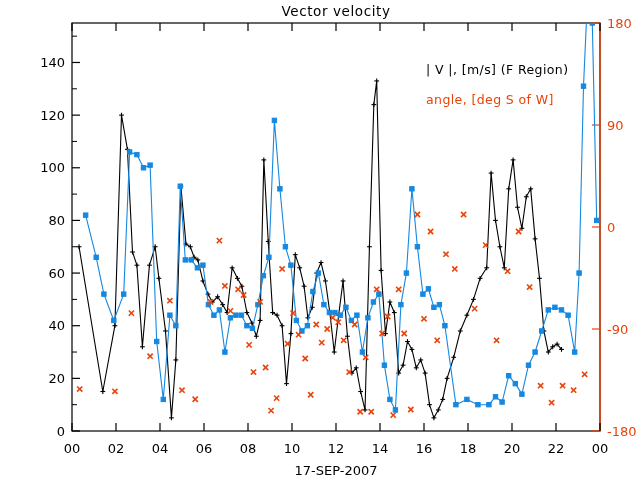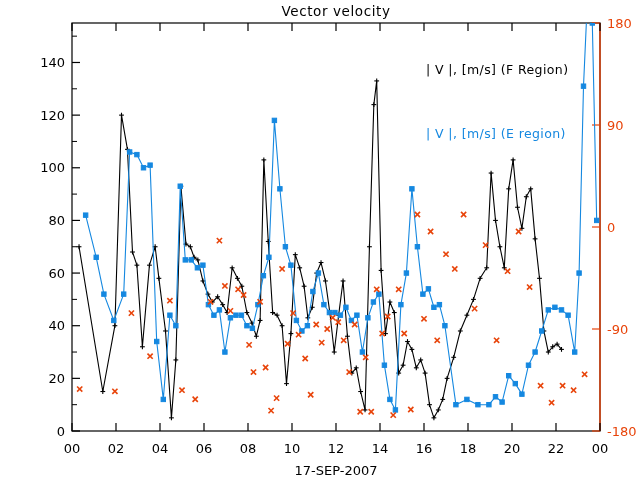--- a/index.html
+++ b/index.html
@@ -1004,15 +1004,15 @@
           </g>
           <g>
             <line x1="582" y1="371.7333333333333" x2="587.2" y2="376.93333333333334" stroke="#E8440A" stroke-width="1.6"></line>
             <line x1="582" y1="376.93333333333334" x2="587.2" y2="371.7333333333333" stroke="#E8440A" stroke-width="1.6"></line>
           </g>
         </g>
       </g>
     </svg>
   <div class="legend-layer">
       <div class="legend-entry" style="color: rgb(0, 0, 0); left: 426px; top: 46px;">| V |, [m/s] (F Region)</div>
-      <div class="legend-entry" style="color: rgb(21, 136, 224); left: 426px; top: 110px;">| V |, [m/s] (E region)</div>
+      <div class="legend-entry" style="color: rgb(232, 68, 10); left: 426px; top: 76px;">angle, [deg S of W]</div>
     </div>
 </div>
 
 </body></html>

